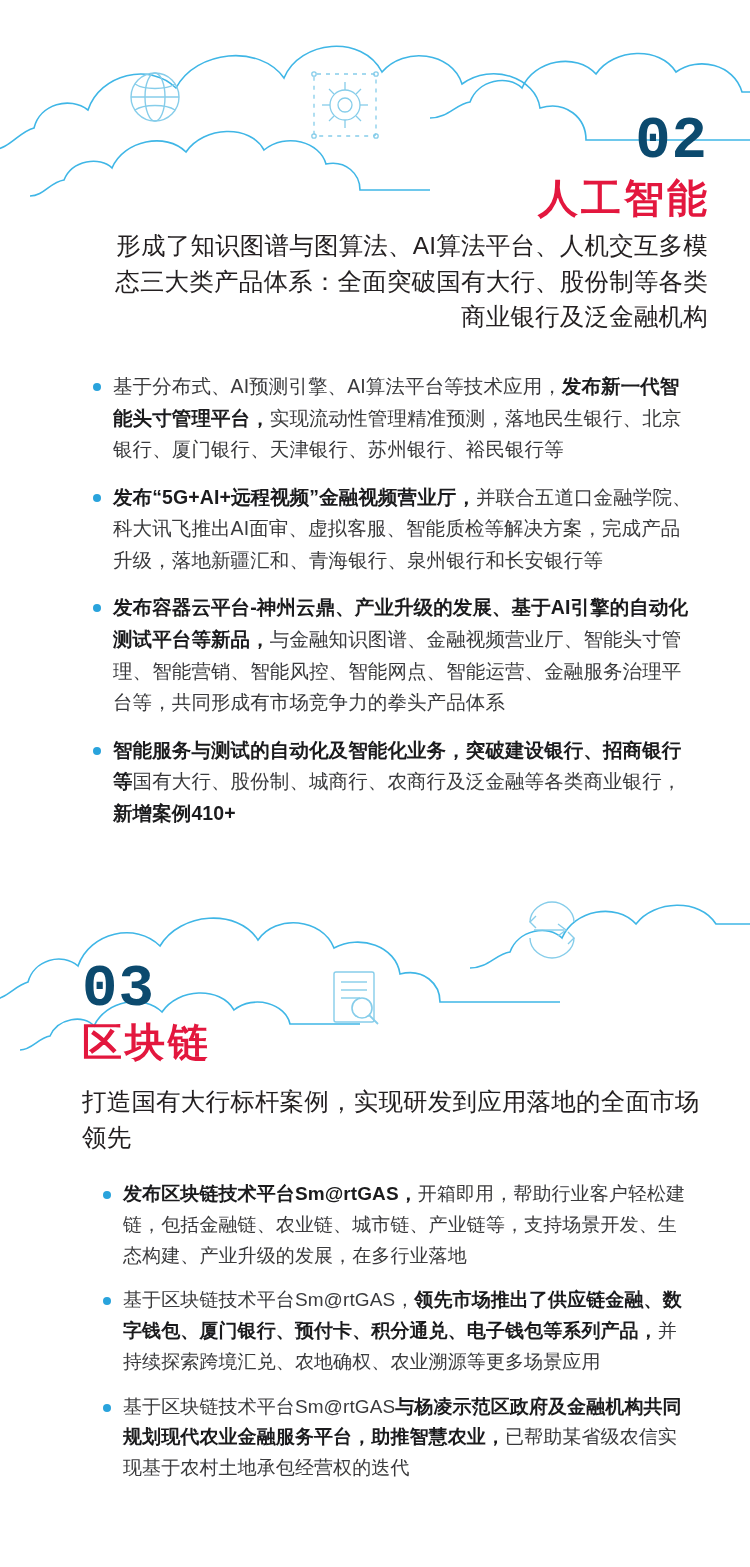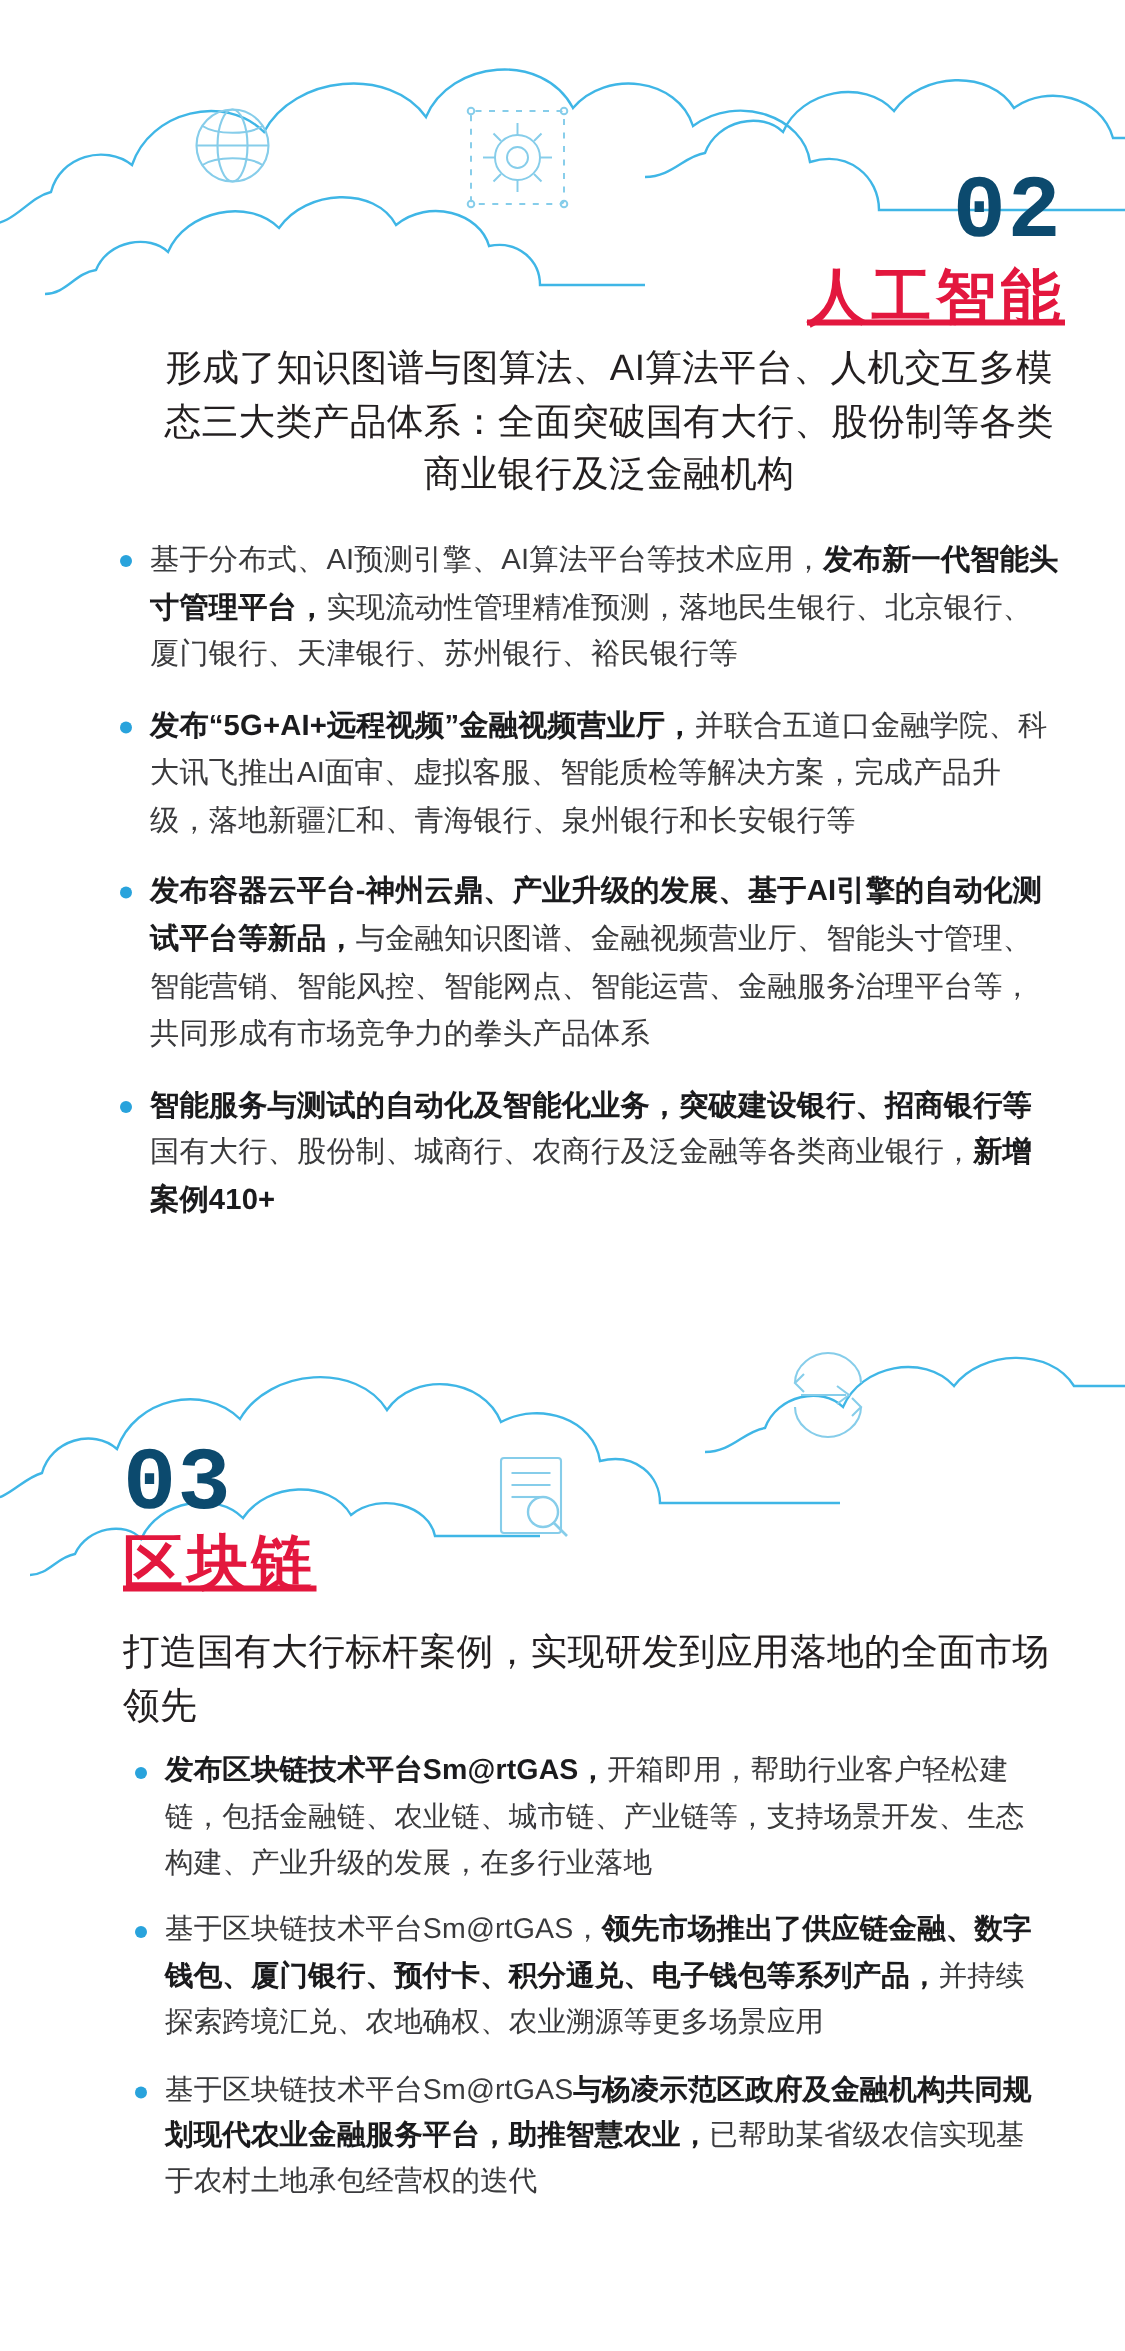--- a/index.html
+++ b/index.html
@@ -42,37 +42,36 @@
     font-family: Liberation Mono, monospace;
   }
 
   .sec-title {
     position: absolute;
     font-size: 40px;
     font-weight: bold;
     color: #e3173e;
     letter-spacing: 3px;
     line-height: 1;
-    text-decoration: underline;
   }
 
   .sec-lead {
     position: absolute;
     font-size: 24.5px;
     line-height: 1.45;
     color: #231f20;
     font-weight: 500;
     letter-spacing: 0.2px;
   }
 
   
   ul.bullets {
     position: absolute;
     list-style: none;
-    margin: 0;
+    margin: 13px;
     padding: 0;
   }
   ul.bullets li {
     position: relative;
     padding-left: 28px;
     margin-bottom: 16px;
     font-size: 19.5px;
     line-height: 1.62;
     color: #3a3a3c;
     letter-spacing: 0.1px;
@@ -88,21 +87,21 @@
     background: #29a3dc;
   }
   ul.bullets li b {
     color: #1b1b1d;
     font-weight: bold;
   }
 
   
   #sec-ai .sec-num   { right: 42px; top: 112px; }
   #sec-ai .sec-title { right: 40px; top: 178px; }
-  #sec-ai .sec-lead  { left: 104px; right: 42px; top: 228px; text-align: center; }
+  #sec-ai .sec-lead  { left: 104px; right: 42px; top: 228px; text-align: right; }
   #sec-ai ul.bullets { left: 72px; right: 44px; top: 358px; }
 
   
   #sec-bc .sec-num   { left: 82px; top: 960px; }
   #sec-bc .sec-title { left: 82px; top: 1022px; }
   #sec-bc .sec-lead  { left: 82px; right: 50px; top: 1072px; margin-top: 12px; }
   #sec-bc ul.bullets { left: 82px; right: 48px; top: 1166px; }
   #sec-bc ul.bullets li { font-size: 19px; margin-bottom: 14px; }
 </style>
 </head>

